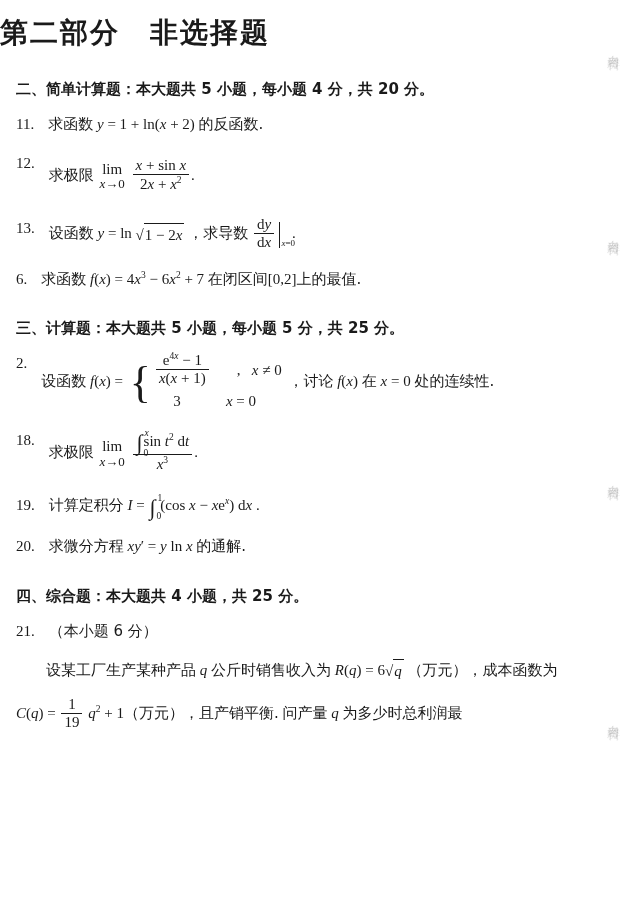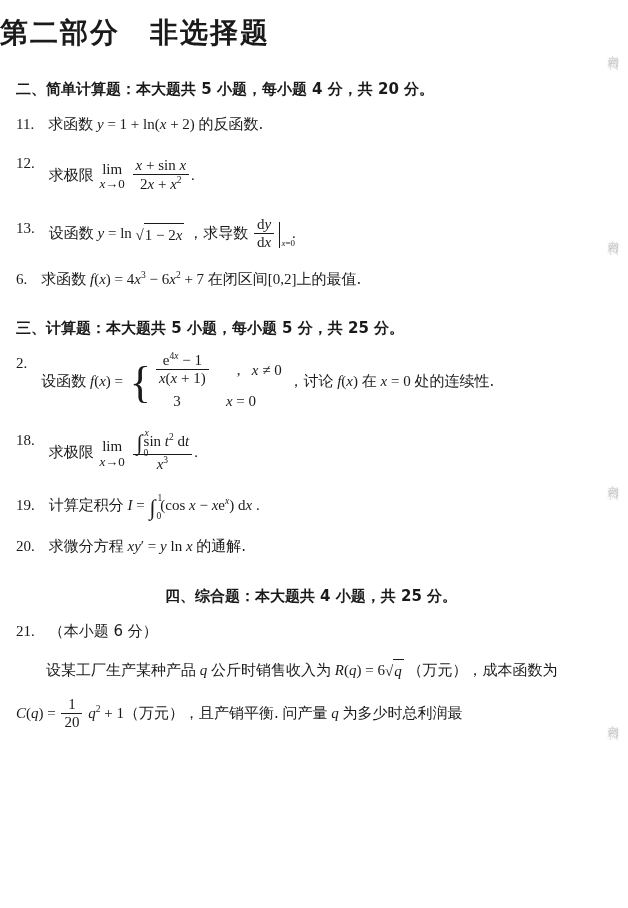--- a/index.html
+++ b/index.html
@@ -259,38 +259,38 @@
     </div>
 
     <div class="q">
       <span class="num">20.</span>
       <span class="txt">
         <span class="cn">求微分方程</span>
         <i class="v">xy</i>′ = <i class="v">y</i> ln <i class="v">x</i> <span class="cn">的通解.</span>
       </span>
     </div>
 
-    <div class="sec-head cn" style="margin-top:30px;text-align:center;">四、综合题：本大题共 4 小题，共 25 分。</div>
+    <div class="sec-head cn" style="margin-top:30px;">四、综合题：本大题共 4 小题，共 25 分。</div>
 
     <div class="q">
       <span class="num">21.</span>
       <span class="txt cn">（本小题 6 分）</span>
     </div>
 
     <div class="q" style="margin-left:30px;margin-bottom:14px;">
       <span class="txt">
         <span class="cn">设某工厂生产某种产品</span> <i class="v">q</i> <span class="cn">公斤时销售收入为</span>
         <i class="v">R</i>(<i class="v">q</i>) = 6<span class="sqrt"><span class="rad">√</span><span class="inner"><i class="v">q</i></span></span>
         <span class="cn">（万元），成本函数为</span>
       </span>
     </div>
 
     <div class="q" style="margin-left:0;">
       <span class="txt">
         <i class="v">C</i>(<i class="v">q</i>) =
-        <span class="frac"><span class="n">1</span><span class="d">20</span></span>
+        <span class="frac"><span class="n">1</span><span class="d">19</span></span>
         <i class="v">q</i><sup>2</sup> + 1<span class="cn">（万元），且产销平衡.</span>
         <span class="cn">问产量</span> <i class="v">q</i> <span class="cn">为多少时总利润最</span>
       </span>
     </div>
 
   </div>
 </div>
 
 </body></html>

